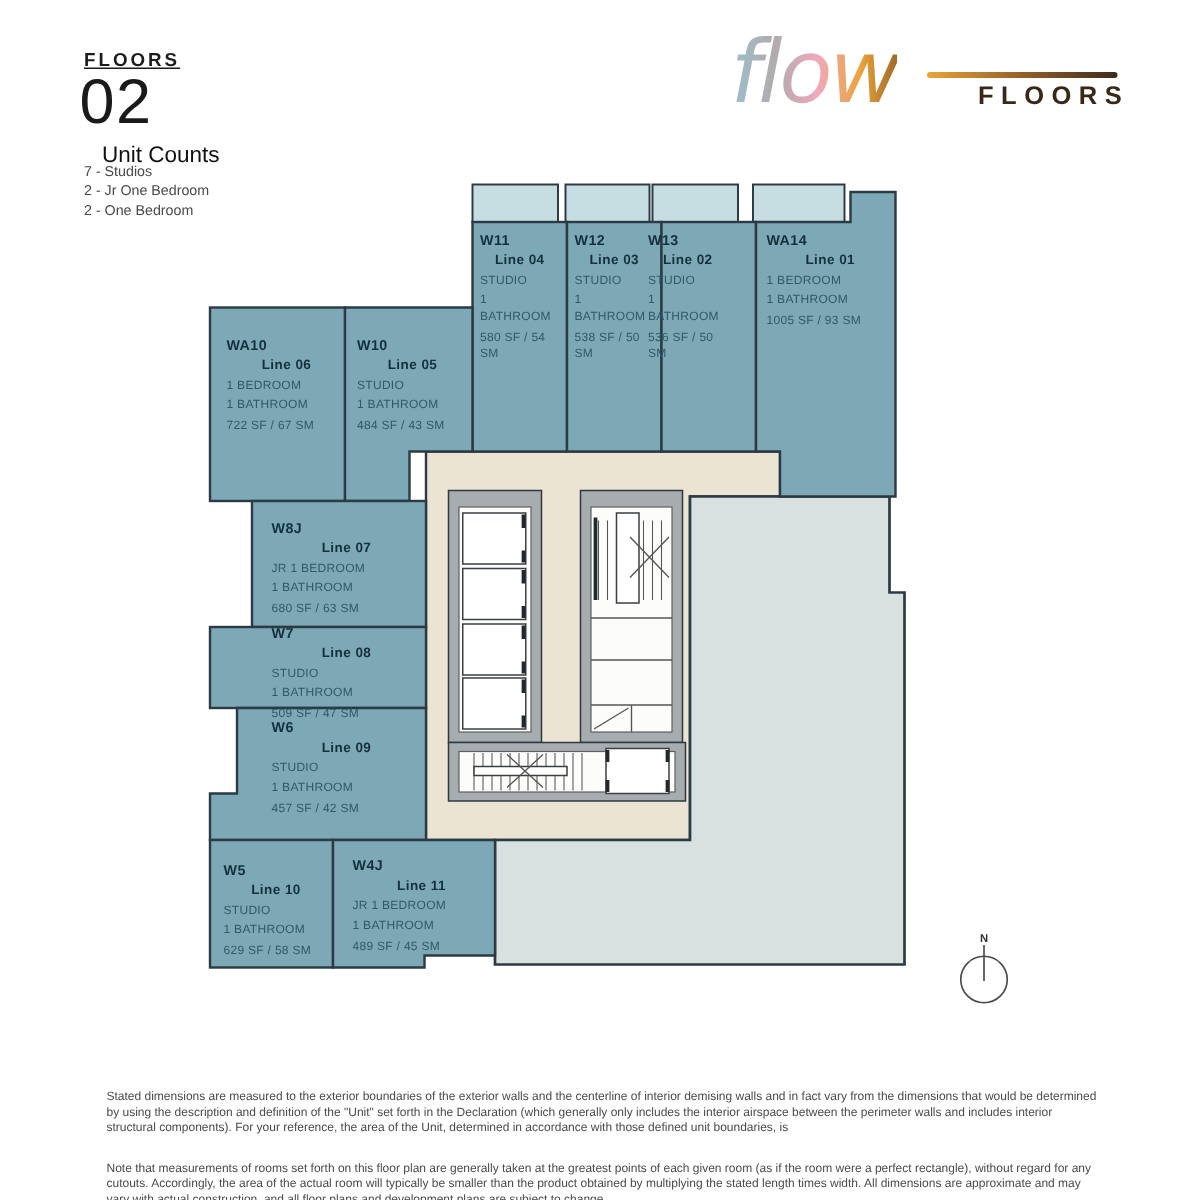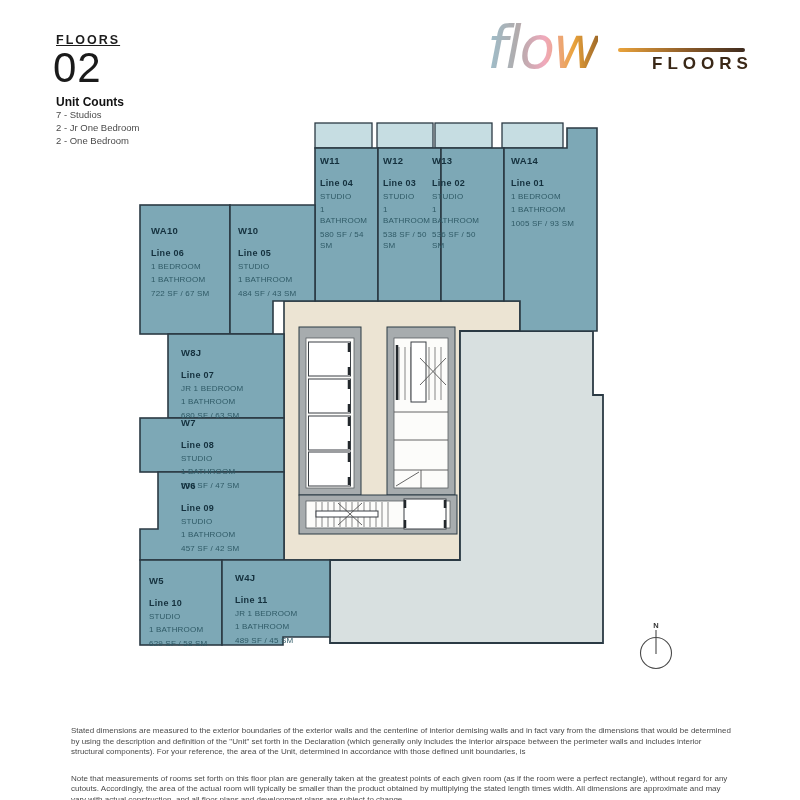--- a/index.html
+++ b/index.html
@@ -3,36 +3,36 @@
 <meta charset="utf-8">
 <style>
   html,body{margin:0;padding:0;}
   body{width:800px;height:800px;background:#ffffff;overflow:hidden;
        font-family:"Liberation Sans",sans-serif;position:relative;}
   .abs{position:absolute;}
 
   
   .floors-label{left:56px;top:33px;font-size:12.5px;font-weight:bold;letter-spacing:2px;color:#1c1c1c;text-decoration:underline;}
   .floor-number{left:53px;top:44px;font-size:42px;font-weight:500;letter-spacing:1px;color:#1a1a1a;}
-  .unit-counts-title{left:56px;top:95px;font-size:12px;font-weight:bold;color:#111;}
+  .unit-counts-title{left:68px;top:95px;font-size:15px;font-weight:normal;color:#111;}
   .unit-counts{left:56px;top:108px;font-size:9.5px;color:#4a4a4a;line-height:13px;}
 
   
   .logo-script{left:487px;top:14px;font-size:58px;font-weight:normal;font-style:italic;
     font-family:"DejaVu Sans",sans-serif;letter-spacing:-2px;
     background:linear-gradient(90deg,#9cbecb 0%,#b2abac 28%,#f0a9bc 52%,#eaa33b 78%,#a06a28 100%);
     -webkit-background-clip:text;background-clip:text;color:transparent;}
   .logo-line{left:618px;top:48px;width:127px;height:4px;border-radius:2px;
     background:linear-gradient(90deg,#eaa33b 0%,#8a5a28 55%,#3d2a1e 100%);}
   .logo-house{left:652px;top:54px;font-size:17px;font-weight:bold;letter-spacing:5px;color:#3a2817;}
 
   
   .unit-label{position:absolute;}
   .unit-id{font-weight:bold;font-size:9.5px;color:#14303d;letter-spacing:.3px;}
-  .unit-line{font-weight:bold;font-size:9px;color:#14303d;letter-spacing:.3px;margin-top:12px;}
+  .unit-line{font-weight:bold;font-size:9px;color:#14303d;letter-spacing:.3px;margin-top:2px;text-align:center;}
   .unit-meta{font-size:8px;color:#2f5a66;letter-spacing:.2px;margin-top:2.5px;line-height:11px;}
 
   .north-n{left:650px;top:621px;width:12px;text-align:center;font-size:7.5px;font-weight:bold;color:#333;}
 
   
   .footer{left:55px;top:710px;width:692px;font-size:8px;color:#4a4a4a;line-height:10.5px;}
   .footer p{margin:16px;}
 
   
   .u{fill:#7da8b6;stroke:#2b3a44;stroke-width:1.6;}

